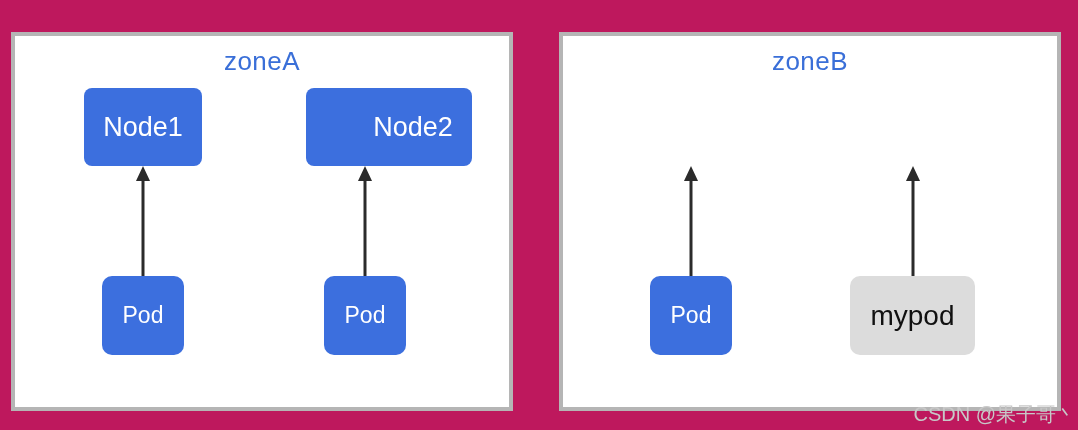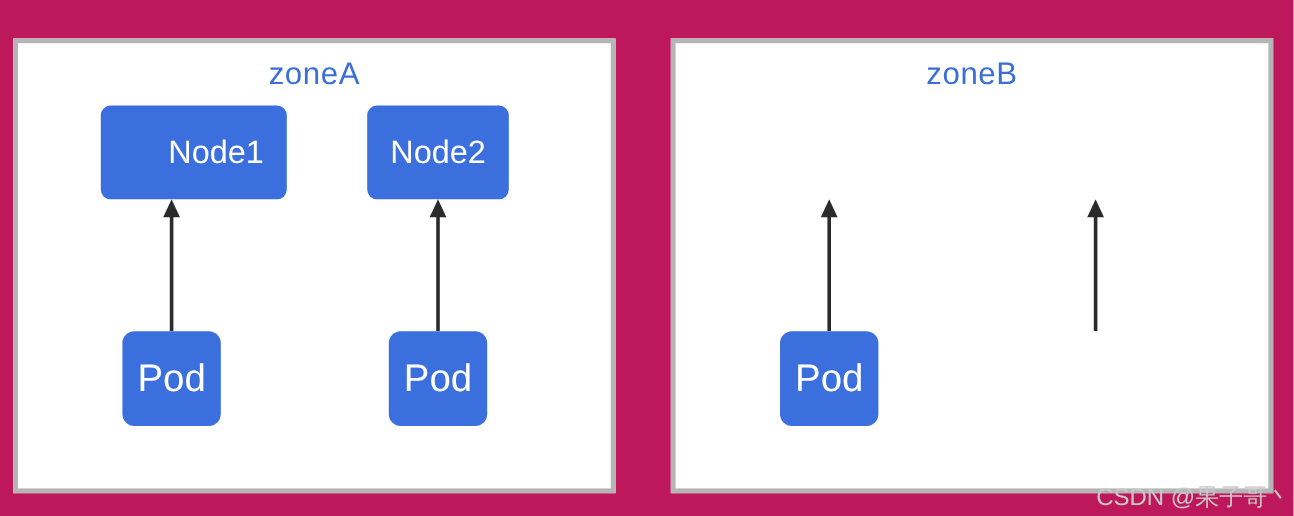--- a/index.html
+++ b/index.html
@@ -42,31 +42,31 @@
     width: 118px;
     height: 78px;
     background: #3c6fde;
     border-radius: 8px;
     color: #ffffff;
     font-size: 27px;
     display: flex;
     align-items: center;
     justify-content: center;
   }
-  .node-col1 { left: 69px; padding-left: 37px; }
-  .node-col2 { left: 291px; }
+  .node-col1 { left: 69px; }
+  .node-col2 { left: 291px; padding-left: 48px; }
   .pod-box {
     position: absolute;
     top: 240px;
     width: 82px;
     height: 79px;
     background: #3c6fde;
     border-radius: 10px;
     color: #ffffff;
-    font-size: 32px;
+    font-size: 23px;
     display: flex;
     align-items: center;
     justify-content: center;
   }
   .pod-col1 { left: 87px; }
   .pod-col2 { left: 309px; }
   .pod-gray {
     left: 287px;
     width: 125px;
     background: #dcdcdc;
@@ -121,16 +121,17 @@
     <svg class="arrow arrow-col1" viewBox="0 0 20 110">
       <polygon points="10,0 17,15 3,15" fill="#2b2b2b"></polygon>
       <line x1="10" y1="13" x2="10" y2="110" stroke="#2b2b2b" stroke-width="3"></line>
     </svg>
     <svg class="arrow arrow-col2" viewBox="0 0 20 110">
       <polygon points="10,0 17,15 3,15" fill="#2b2b2b"></polygon>
       <line x1="10" y1="13" x2="10" y2="110" stroke="#2b2b2b" stroke-width="3"></line>
     </svg>
 
     <div class="pod-box pod-col1">Pod</div>
+    <div class="pod-box pod-gray">mypod</div>
   </div>
 
   <div class="watermark">CSDN @果子哥丶</div>
 </div>
 
 </body></html>

